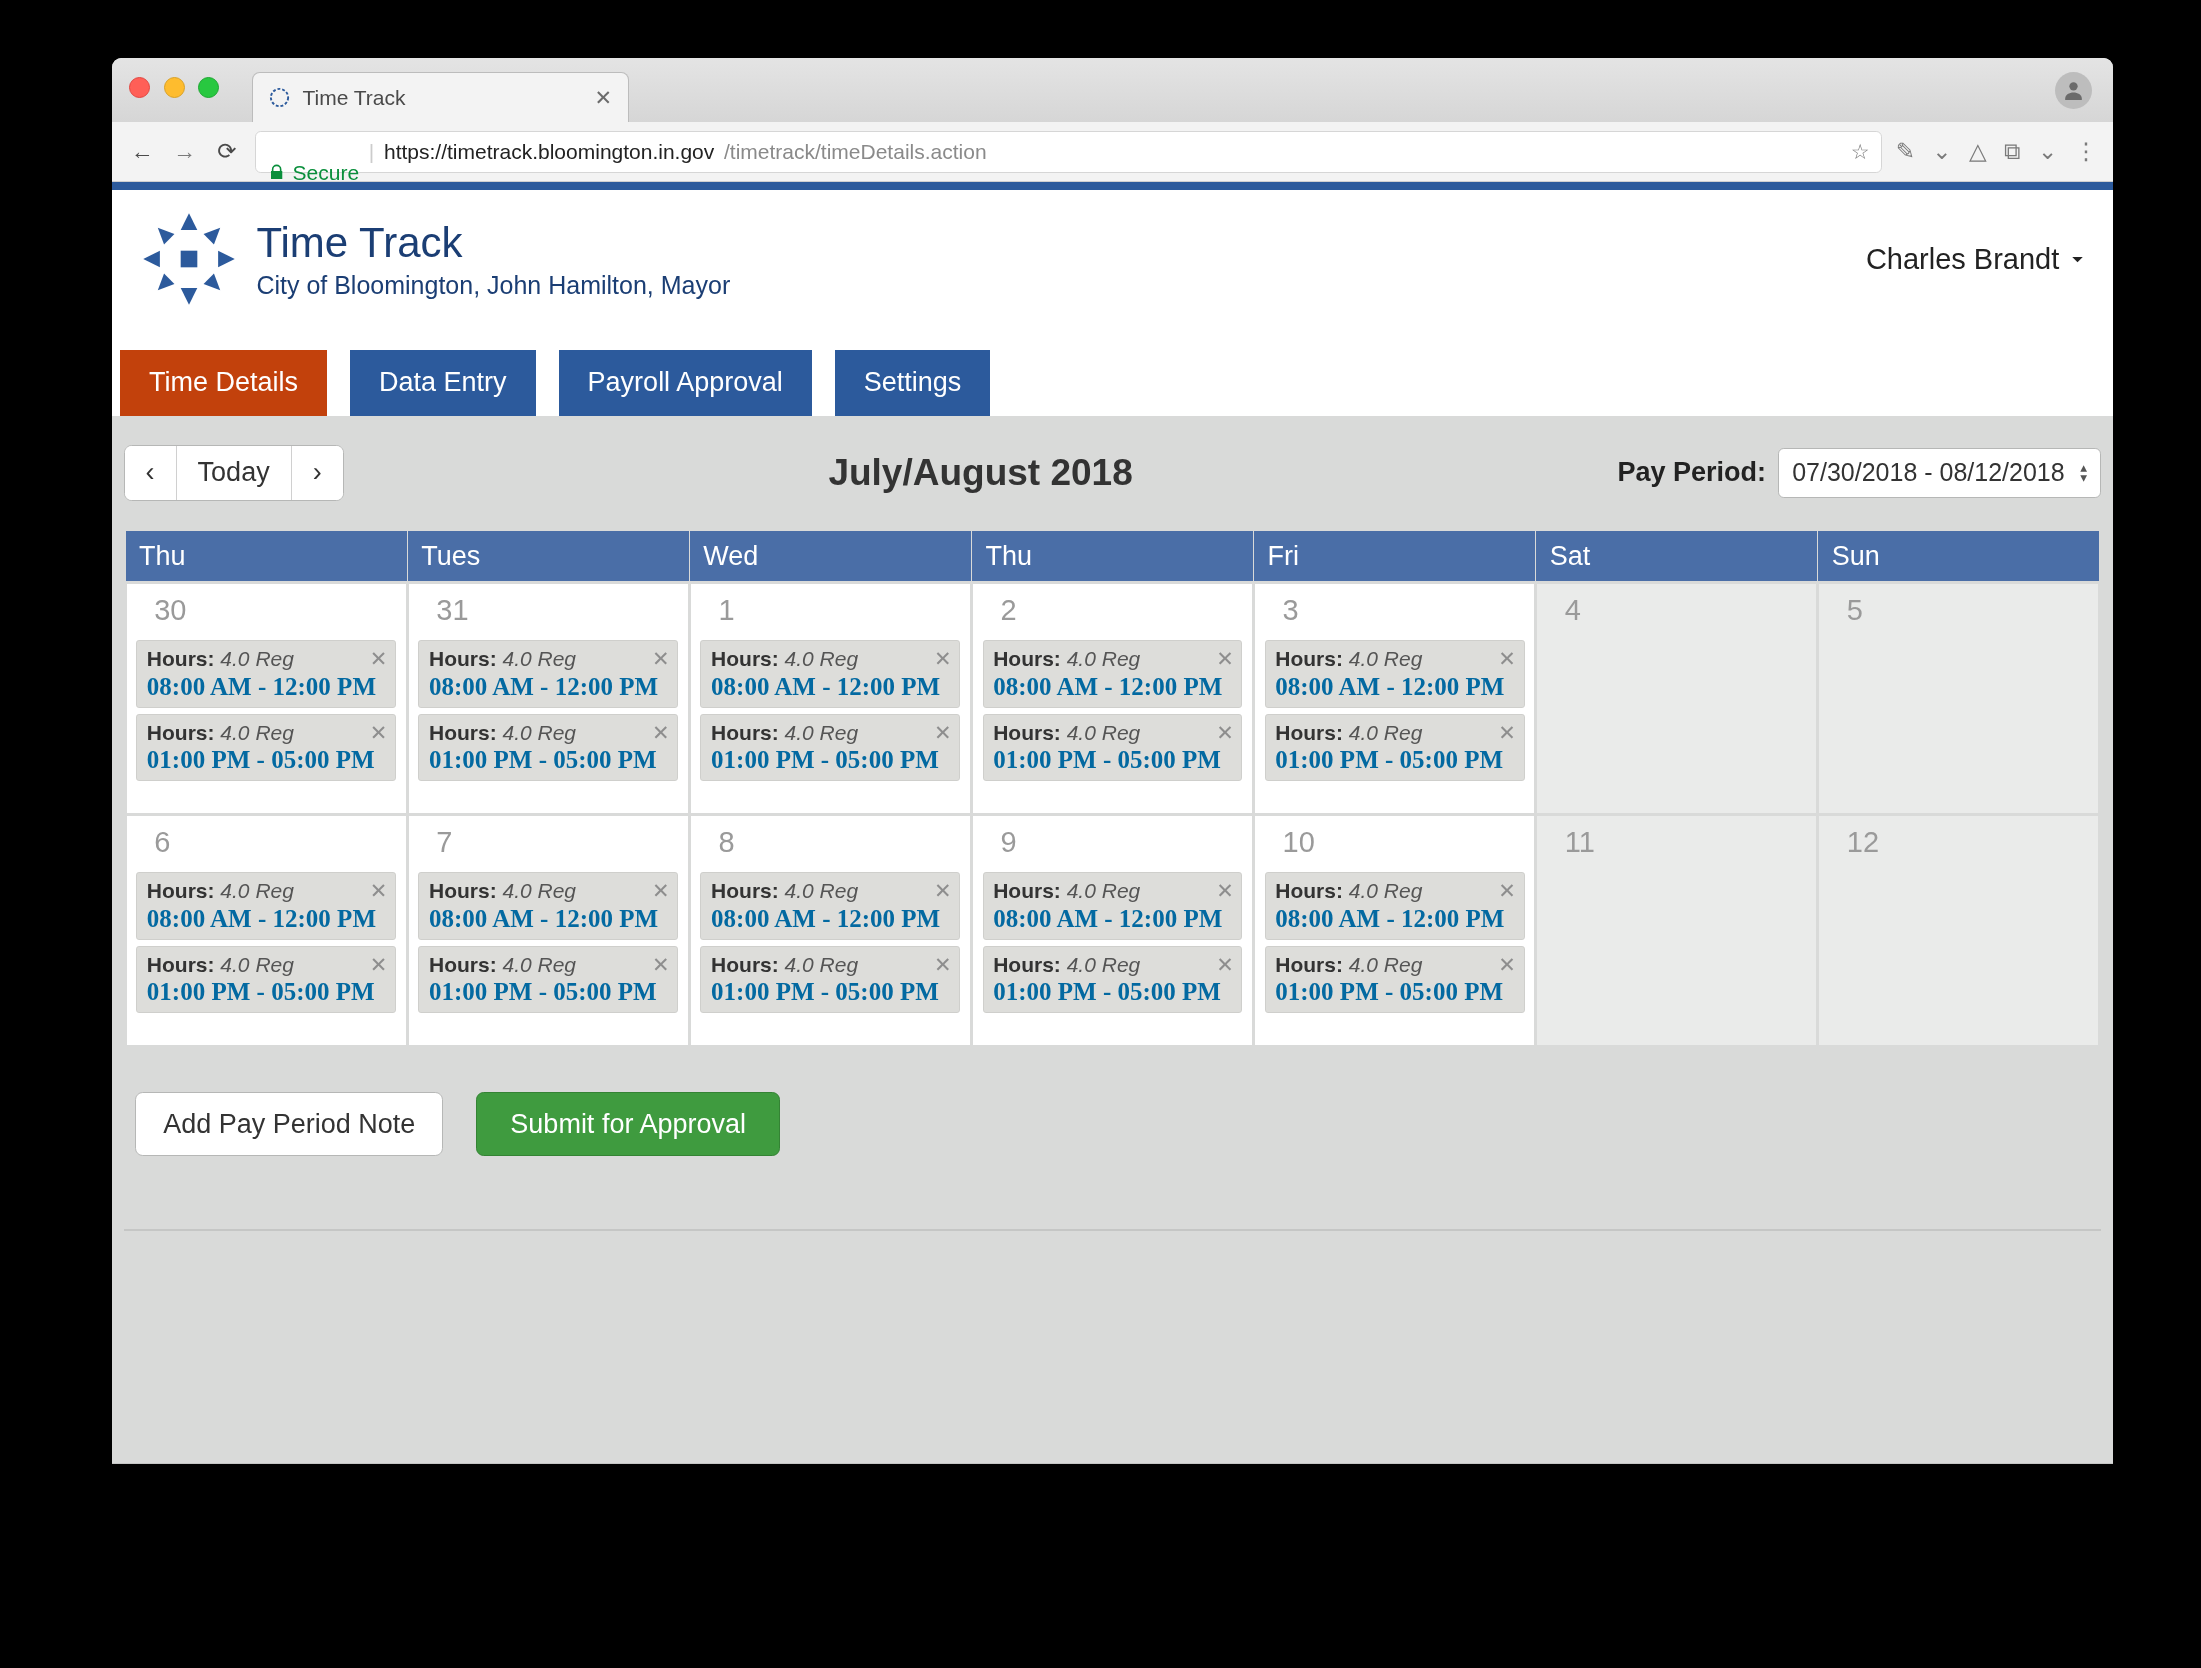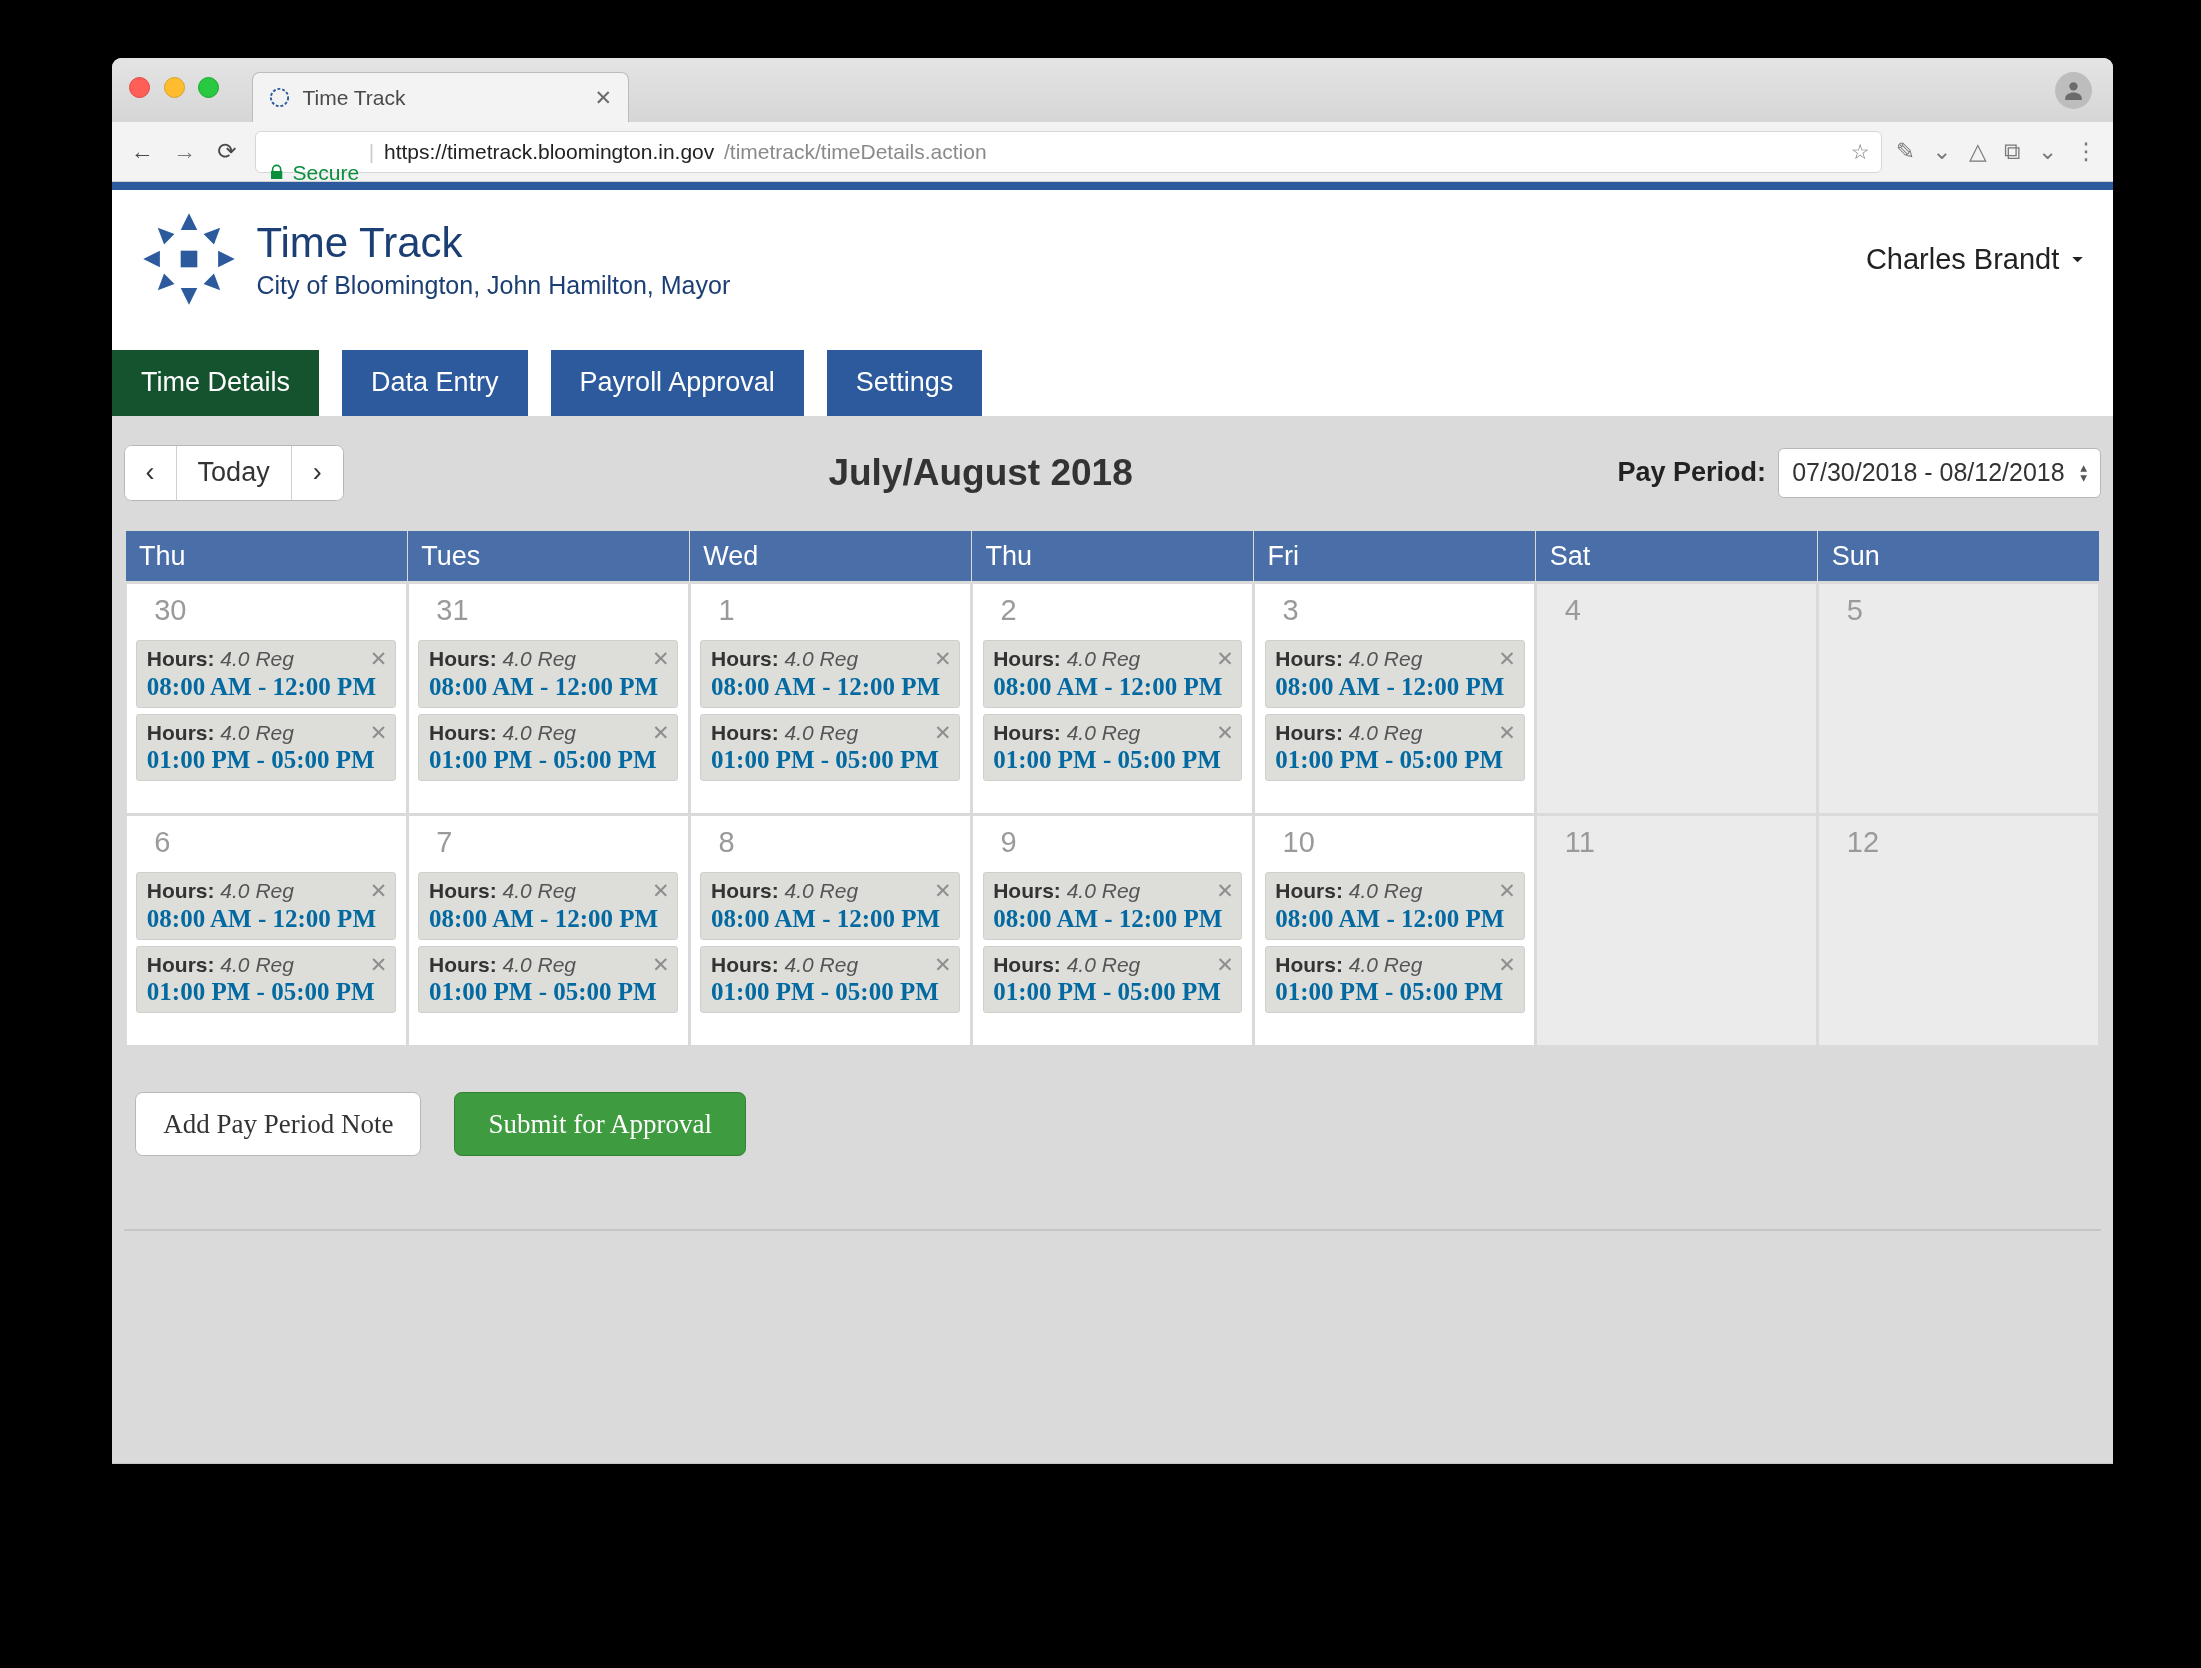--- a/index.html
+++ b/index.html
@@ -113,21 +113,21 @@
   .user-menu svg{width:21px;height:21px;fill:#222;}
   
   .nav {
     display:flex; gap:23px; padding:0 0 0 0;
   }
   .nav button {
     background:#2c5a9c; color:#fff; border:none;
     font-size:27px; padding:17.4px 29px; cursor:pointer;
     font-family:inherit;
   }
-  .nav button.active { background:#14532d; }
+  .nav button.active { background:#c2410c;margin-left:8px; }
   .content {
     background:#d9dad9; flex:1; padding:29px 11.6px 0 11.6px;
     border-bottom:1px solid #c5c6c5;
   }
   .toolbar {
     display:flex; align-items:center; margin-bottom:29px;
   }
   .btn-group {
     display:flex; border:1px solid #b6b7b6; border-radius:7.7px; overflow:hidden;
     background:#fff;
@@ -166,21 +166,21 @@
   }
   .entry .hours-label { font-weight:700; color:#333; }
   .entry .hours-val { font-style:italic; color:#555; }
   .entry .range { font-weight:700; color:#0369a1; margin-top:1.9px; font-size:25px;font-family:Liberation Serif, serif;}
   .entry .x {
     position:absolute; right:7.7px; top:5.8px; color:#8e8e8e; font-size:21px;
     cursor:pointer;
   }
   
   .footer {
-    display:flex; gap:33px; padding:44px 11.6px 27px 11.6px;font-family:Liberation Serif, serif;
+    display:flex; gap:33px; padding:44px 11.6px 27px 11.6px;
   }
   .btn-outline {
     background:#fff; border:1px solid #b6b7b6; border-radius:7.7px;
     padding:15.4px 27px; font-size:27px; color:#333; cursor:pointer;
     font-family:inherit;
   }
   .btn-green {
     background:#3f9b3f; color:#fff; border:1px solid #348334; border-radius:7.7px;
     padding:15.4px 33px; font-size:27px; cursor:pointer;
     font-family:inherit;

